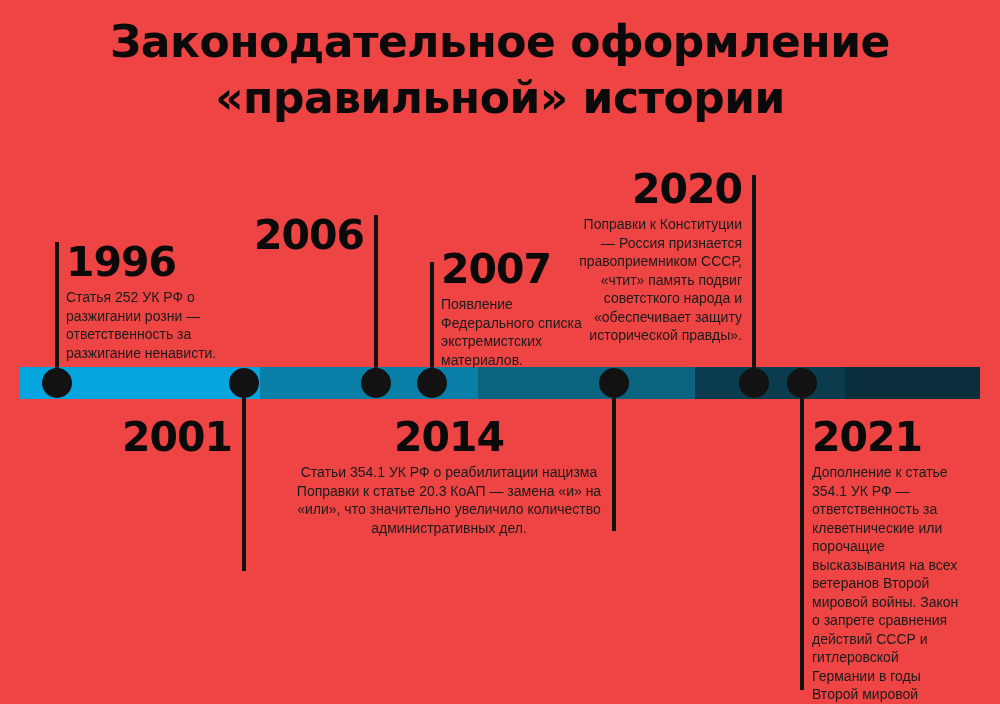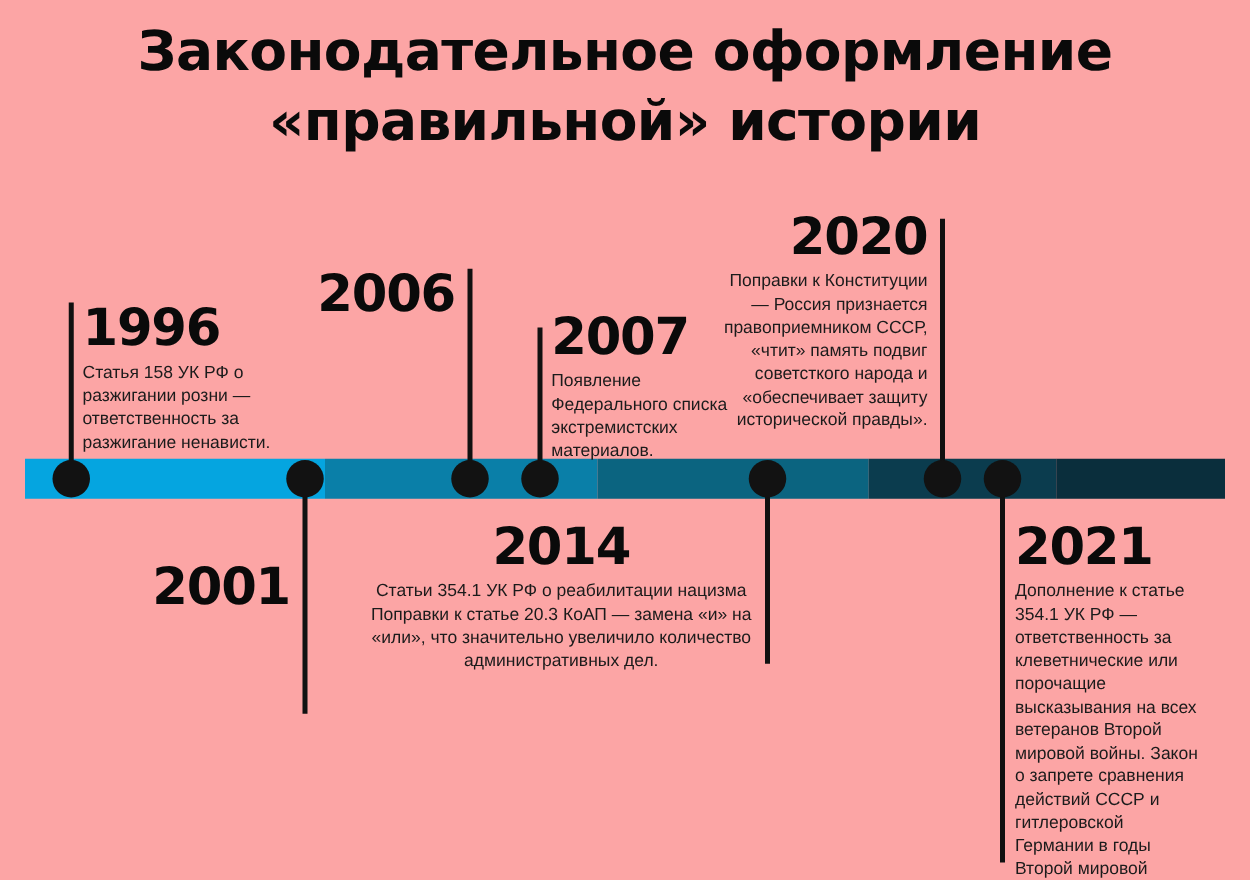--- a/index.html
+++ b/index.html
@@ -7,21 +7,21 @@
     width: 1000px;
     height: 704px;
     background: #ffffff;
     font-family: "Liberation Sans", sans-serif;
     overflow: hidden;
   }
   #stage {
     position: relative;
     width: 1000px;
     height: 704px;
-    background: #fca5a5;
+    background: #ef4444;
   }
 
   
   #title-block {
     position: absolute;
     left: 0; top: 14px;
     width: 1000px;
     text-align: center;
   }
   .title-line {
@@ -129,24 +129,24 @@
     <div class="dot" style="top: 368px; background: rgb(18, 18, 18);"></div>
   </div>
 
   <div class="marker" style="left:800px; top:0;">
     <div class="stem" style="top: 383px; height: 307px; background: rgb(17, 17, 17);"></div>
     <div class="dot" style="top: 368px; background: rgb(18, 18, 18);"></div>
   </div>
 
   <div class="entry align-left" style="left:66px; top:240px; width:160px;">
     <div class="year">1996</div>
-    <div class="desc">Статья 158 УК РФ о разжигании розни — ответственность за разжигание ненависти.</div>
+    <div class="desc">Статья 252 УК РФ о разжигании розни — ответственность за разжигание ненависти.</div>
   </div>
 
-  <div class="entry align-right" style="left:86px; top:415px; width:146px;margin-top:32px;">
+  <div class="entry align-right" style="left:86px; top:415px; width:146px;">
     <div class="year">2001</div>
   </div>
 
   <div class="entry align-right" style="left:222px; top:213px; width:142px;">
     <div class="year">2006</div>
   </div>
 
   <div class="entry align-left" style="left:441px; top:247px; width:152px;">
     <div class="year">2007</div>
     <div class="desc">Появление Федерального списка экстремистских материалов.</div>

